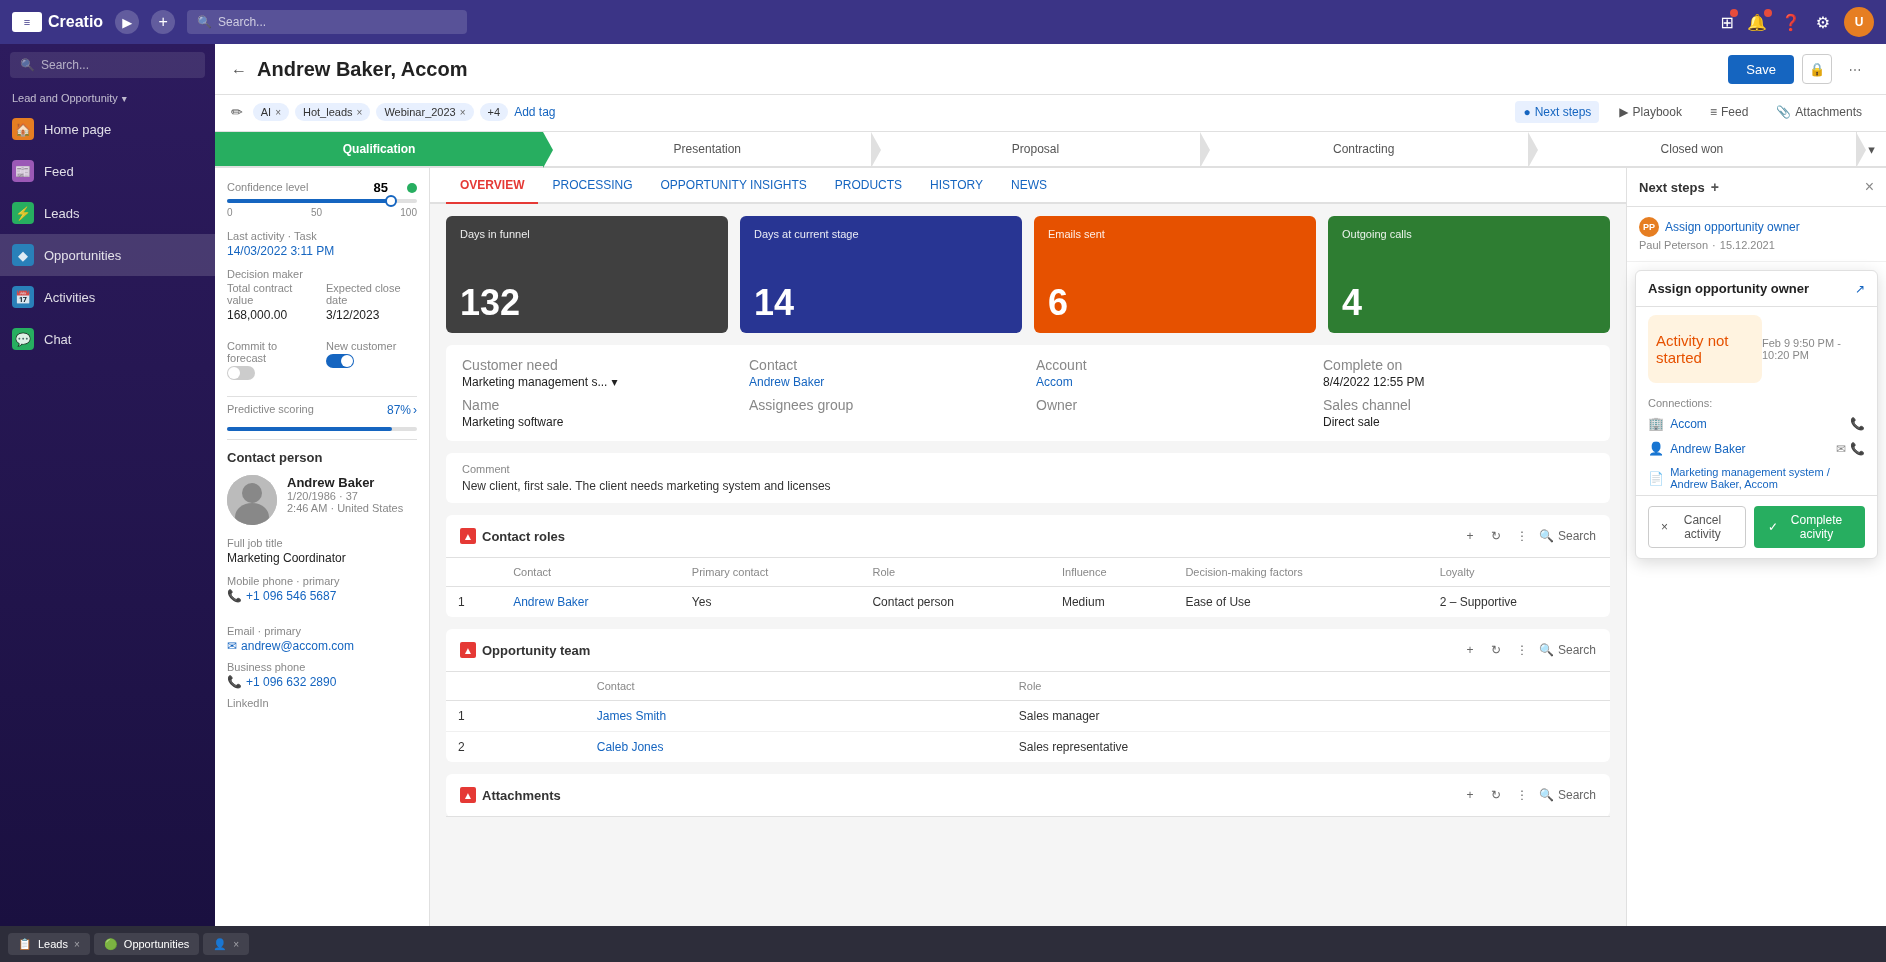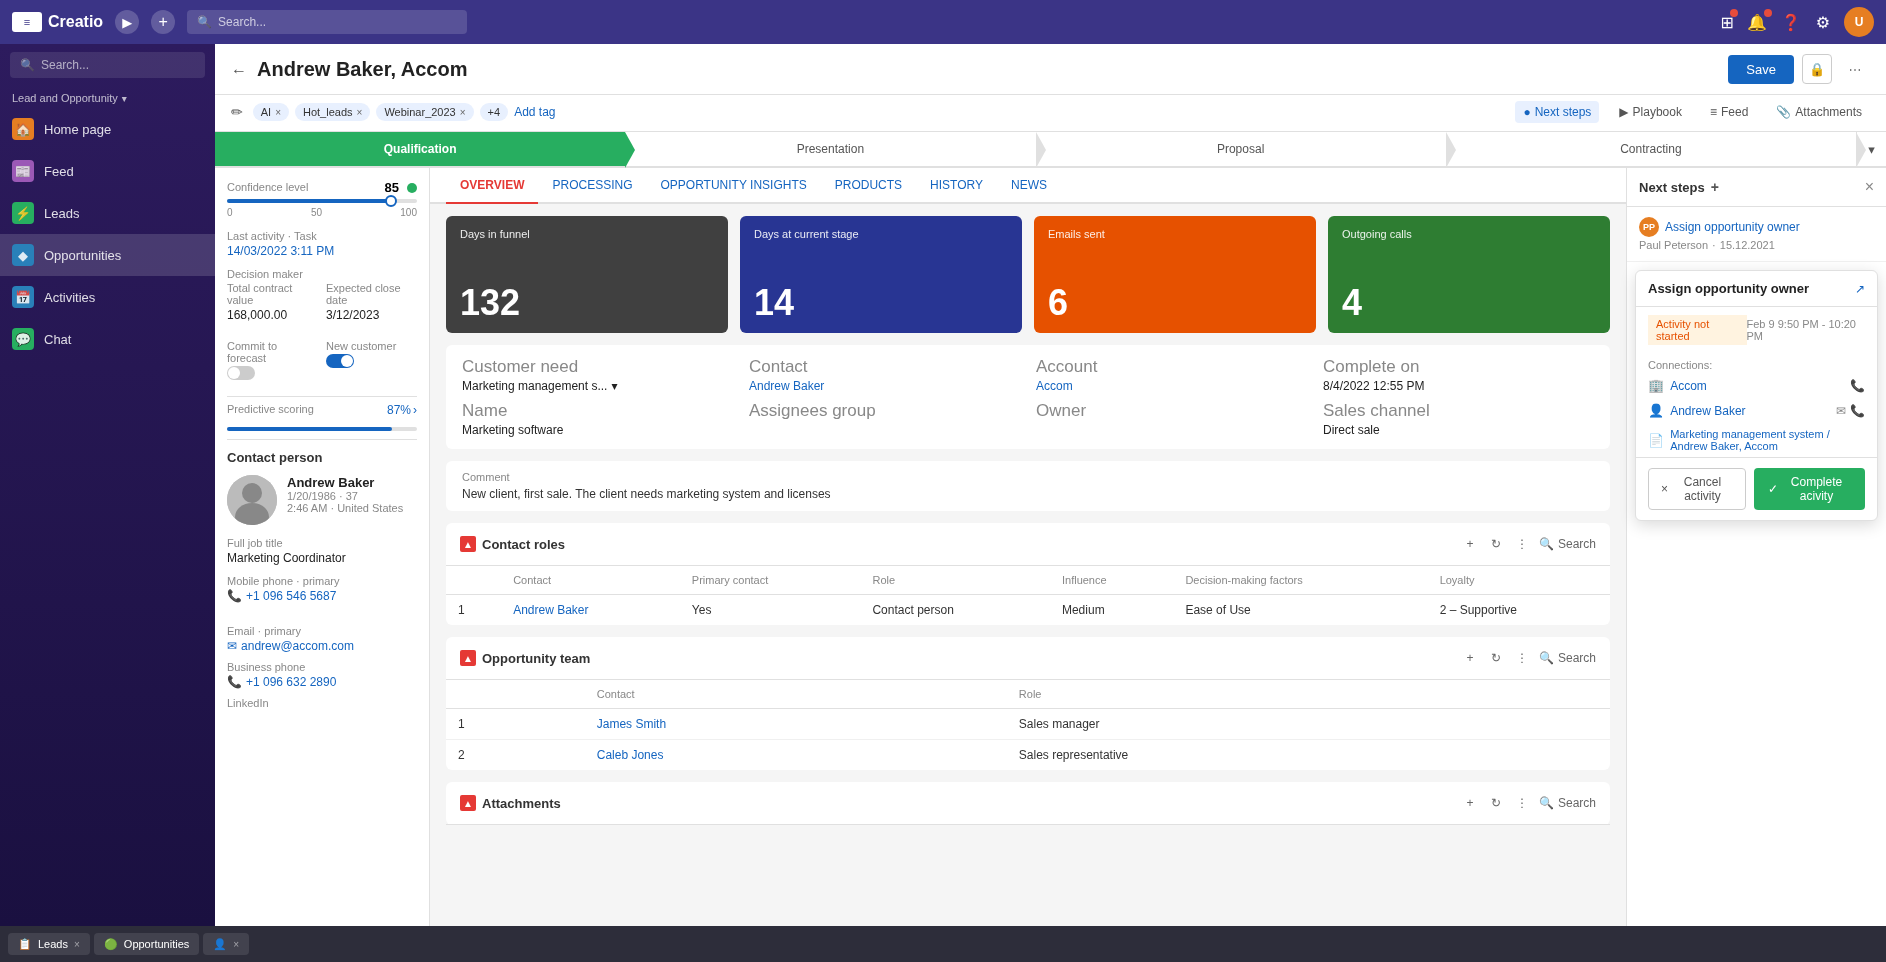--- a/index.html
+++ b/index.html
@@ -133,21 +133,21 @@
     .stat-card.dark-blue { background: #283593; }
     .stat-card.orange { background: #e65100; }
     .stat-card.green { background: #2e7d32; }
     .stat-card-label { font-size: 11px; opacity: 0.9; margin-bottom: 6px; }
     .stat-card-value { font-size: 36px; font-weight: 700; line-height: 1; margin-top: 45px; }
 
     
     .detail-section { background: white; margin: 0 16px 12px; border-radius: 6px; padding: 12px 16px; }
     .detail-grid { display: grid; grid-template-columns: 1fr 1fr 1fr 1fr; gap: 8px 16px; }
     .detail-field { }
-    .detail-field-label { font-size: 17px; color: #888; margin-bottom: 2px; }
+    .detail-field-label { font-size: 14px; color: #888; margin-bottom: 2px; }
     .detail-field-value { font-size: 12px; color: #222; }
     .detail-field-value.link { color: #1565c0; cursor: pointer; }
     .detail-field-value.select { display: flex; align-items: center; gap: 4px; }
     .comment-section { background: white; margin: 0 16px 12px; border-radius: 6px; padding: 10px 16px; }
     .comment-label { font-size: 11px; color: #888; margin-bottom: 4px; }
     .comment-text { font-size: 12px; color: #333; }
 
     
     .table-section { background: white; margin: 0 16px 12px; border-radius: 6px; }
     .table-section-header { display: flex; align-items: center; gap: 6px; padding: 10px 14px; border-bottom: 1px solid #e0e0e0; }
@@ -171,21 +171,21 @@
     .next-step-item { padding: 10px 12px; border-bottom: 1px solid #f0f0f0; cursor: pointer; }
     .next-step-title { font-size: 12px; color: #1565c0; font-weight: 500; }
     .next-step-meta { font-size: 11px; color: #888; display: flex; align-items: center; gap: 4px; margin-top: 2px; }
     .user-dot { width: 20px; height: 20px; border-radius: 50%; background: #e67e22; display: flex; align-items: center; justify-content: center; color: white; font-size: 9px; font-weight: bold; flex-shrink: 0; }
 
     
     .assign-popup { background: white; border: 1px solid #e0e0e0; border-radius: 6px; margin: 8px; box-shadow: 0 4px 16px rgba(0,0,0,0.15); overflow: hidden; }
     .assign-popup-header { padding: 10px 12px; border-bottom: 1px solid #e0e0e0; display: flex; align-items: center; justify-content: space-between; }
     .assign-popup-title { font-size: 13px; font-weight: 600; color: #222; }
     .assign-popup-ext { color: #1565c0; font-size: 12px; cursor: pointer; }
-    .status-badge { background: #fff3e0; color: #e65100; padding: 3px 8px; border-radius: 0; font-size: 11px; font-weight: 500; }
+    .status-badge { background: #fff3e0; color: #e65100; padding: 17px 8px; border-radius: 8px; font-size: 15px; font-weight: 500; }
     .popup-datetime { font-size: 11px; color: #888; }
     .connections-title { font-size: 11px; color: #888; padding: 6px 12px 2px; }
     .connection-item { display: flex; align-items: center; gap: 6px; padding: 5px 12px; }
     .connection-icon { color: #888; font-size: 13px; }
     .connection-name { font-size: 12px; color: #1565c0; cursor: pointer; flex: 1; }
     .connection-actions { display: flex; gap: 4px; }
     .conn-action { color: #888; font-size: 12px; cursor: pointer; }
     .assign-popup-footer { padding: 10px 12px; border-top: 1px solid #e0e0e0; display: flex; gap: 8px; justify-content: flex-end; }
     .btn-cancel-activity { border: 1px solid #ccc; background: white; color: #555; border-radius: 4px; padding: 6px 12px; font-size: 12px; cursor: pointer; display: flex; align-items: center; gap: 4px; }
     .btn-complete-activity { background: #27ae60; color: white; border: none; border-radius: 4px; padding: 6px 14px; font-size: 12px; cursor: pointer; display: flex; align-items: center; gap: 4px; }
@@ -314,29 +314,30 @@
           <span>Attachments</span>
         </div>
       </div>
     </div>
 
     <div class="stage-bar">
       <div class="stage active">Qualification</div>
       <div class="stage">Presentation</div>
       <div class="stage">Proposal</div>
       <div class="stage">Contracting</div>
+      <div class="stage">Closed won</div>
       <div class="stage-more">▾</div>
     </div>
 
     <div class="main-panels">
 
       <div class="left-panel">
         <div class="confidence-row">
           <span class="field-label">Confidence level</span>
-          <div style="display:flex;align-items:center;gap:8px">
+          <div style="display:flex;align-items:center;gap:19px">
             <span class="confidence-value">85</span>
             <div class="conf-dot"></div>
           </div>
         </div>
         <div class="slider-track">
           <div class="slider-fill"></div>
           <div class="slider-thumb"></div>
         </div>
         <div class="slider-labels">
           <span>0</span>

